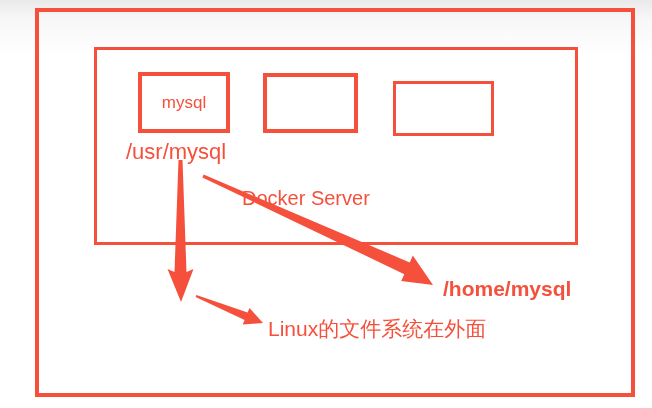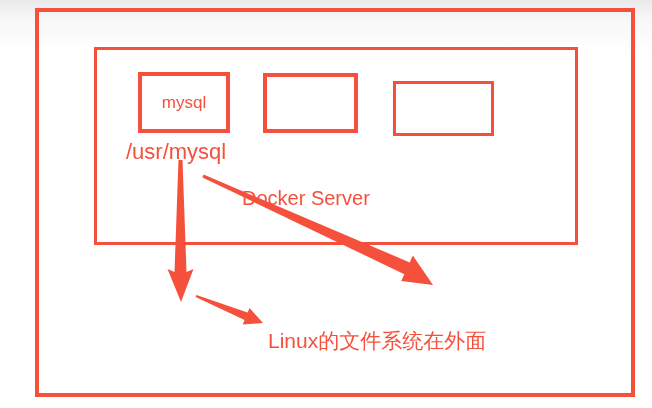--- a/index.html
+++ b/index.html
@@ -69,21 +69,20 @@
     font-size: 20px;
   }
   .home-mysql-label {
     left: 443px; top: 277px;
     font-size: 21px;
     font-weight: bold;
   }
   .linux-note-label {
     left: 268px; top: 315px;
     font-size: 21px;
-    margin-top: 12px;
   }
   .arrow-layer {
     position: absolute;
     left: 0; top: 0;
     width: 652px; height: 408px;
     pointer-events: none;
   }
   .arrow-shape { fill: #f5503c; }
 </style>
 </head>
@@ -97,20 +96,21 @@
 
   <div class="box mysql-box">
     <span>mysql</span>
   </div>
 
   <div class="box empty-box-2"></div>
   <div class="box empty-box-3"></div>
 
   <div class="label usr-mysql-label">/usr/mysql</div>
   <div class="label docker-server-label">Docker Server</div>
+  <div class="label home-mysql-label">/home/mysql</div>
   <div class="label linux-note-label">Linux的文件系统在外面</div>
 
   <svg class="arrow-layer" viewBox="0 0 652 408" xmlns="http://www.w3.org/2000/svg">
 
     <polygon class="arrow-shape" points="178.5,160 182.5,160 186.5,272 193.5,269 181,302 167.5,269 174.5,272"></polygon>
 
     <polygon class="arrow-shape" points="203.6,174.6 409.7,262.4 412.8,255.5 433,285 401.2,281.1 404.3,274.2 202.4,177.4"></polygon>
 
     <polygon class="arrow-shape" points="196.4,294.9 247.6,312.5 249.5,307.9 263,323 242.7,324.6 244.6,319.9 195.6,297.1"></polygon>
   </svg>

